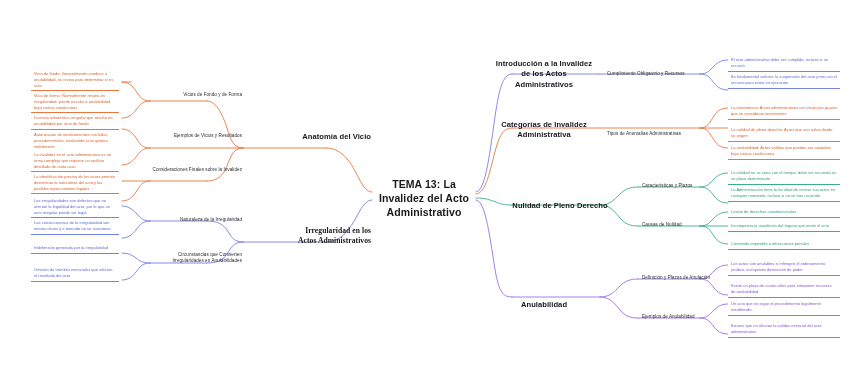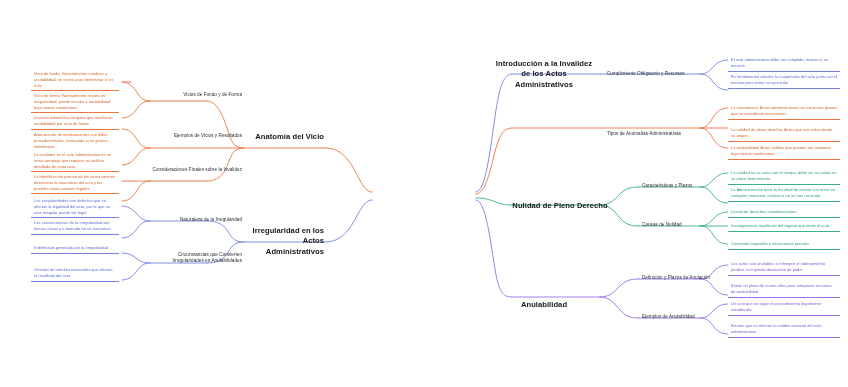--- a/index.html
+++ b/index.html
@@ -27,21 +27,21 @@
   
   .l1{
     position:absolute;
     font-weight:bold;
     font-size:7.6px;
     color:#16181d;
     line-height:1.35;
     letter-spacing:.05px;
   }
   .l1.right{text-align:center;}
-  .l1.left{text-align:right;}
+  .l1.left{text-align:right;margin-left:47px;}
 
   
   .l2{
     position:absolute;
     font-size:4.6px;
     color:#2a2d33;
     line-height:1.4;
     letter-spacing:.05px;
   }
   .l2.right{text-align:left;}
@@ -133,50 +133,52 @@
       <path d="M638,279 L700,279" stroke="#9a6fe6"></path>
       <path d="M600,297 C610,297 614,303 620,310 C625,316 630,318 638,318" stroke="#9a6fe6"></path>
       <path d="M638,318 L700,318" stroke="#9a6fe6"></path>
       <path d="M700,279 C708,279 710,275 714,271 C718,267 722,265 728,265" stroke="#9a6fe6"></path>
       <path d="M700,279 C708,279 710,283 714,288 C718,293 722,295 728,295" stroke="#9a6fe6"></path>
       <path d="M700,318 C708,318 710,314 714,310 C718,306 722,304 728,304" stroke="#9a6fe6"></path>
       <path d="M700,318 C708,318 710,322 714,327 C718,332 722,334 728,334" stroke="#9a6fe6"></path>
     </g>
   </svg>
 
+  <div class="central" style="left:372px;top:178px;width:104px;">TEMA 13: La Invalidez del Acto Administrativo</div>
 
   <div class="l1 left" style="left:246px;top:132px;width:78px;">Anatomía del Vicio</div>
 
   <div class="l2 left" style="left:150px;top:92px;width:92px;">Vicios de Fondo y de Forma</div>
   <div class="leaf c-orange" style="left:31px;top:69px;width:88px;">Vicio de fondo: Generalmente conduce a anulabilidad, se revisa para determinar si es nulo</div>
   <div class="leaf c-orange" style="left:31px;top:91px;width:88px;">Vicio de forma: Normalmente resulta en irregularidad, puede escalar a anulabilidad bajo ciertas condiciones</div>
 
   <div class="l2 left" style="left:150px;top:133px;width:92px;">Ejemplos de Vicios y Resultados</div>
   <div class="leaf c-orange" style="left:31px;top:113px;width:88px;">Licencia urbanística irregular que resulta en anulabilidad por vicio de fondo</div>
   <div class="leaf c-orange" style="left:31px;top:130px;width:88px;">Autorización de medicamentos con fallos procedimentales, evaluando si se genera indefensión</div>
 
   <div class="l2 left" style="left:150px;top:167px;width:92px;">Consideraciones Finales sobre la Invalidez</div>
   <div class="leaf c-orange" style="left:31px;top:150px;width:88px;">La invalidez en el acto administrativo es un tema complejo que requiere un análisis detallado de cada caso</div>
   <div class="leaf c-orange" style="left:31px;top:172px;width:88px;">La identificación precisa de los vicios permite determinar la naturaleza del acto y las posibles repercusiones legales</div>
 
-  <div class="l1 left" style="left:246px;top:226px;width:78px;">Irregularidad en los Actos Administrativos</div>
+  <div class="l1 left" style="left:246px;top:226px;width:78px;font-family:Liberation Serif, serif;">Irregularidad en los Actos Administrativos</div>
 
   <div class="l2 left" style="left:150px;top:217px;width:92px;">Naturaleza de la Irregularidad</div>
   <div class="leaf c-blue" style="left:31px;top:196px;width:88px;">Las irregularidades son defectos que no afectan la legalidad del acto, por lo que un acto irregular puede ser legal</div>
   <div class="leaf c-blue" style="left:31px;top:218px;width:88px;">Las consecuencias de la irregularidad son menos claras y a menudo no se sancionan</div>
 
   <div class="l2 left" style="left:150px;top:252px;width:92px;">Circunstancias que Convierten Irregularidades en Anulabilidades</div>
   <div class="leaf c-blue" style="left:31px;top:243px;width:88px;">Indefensión generada por la irregularidad</div>
   <div class="leaf c-blue" style="left:31px;top:265px;width:88px;">Omisión de trámites esenciales que afectan el resultado del acto</div>
 
   <div class="l1 right" style="left:494px;top:59px;width:100px;">Introducción a la Invalidez de los Actos Administrativos</div>
   <div class="l2 right" style="left:607px;top:71px;width:92px;">Cumplimiento Obligatorio y Recursos</div>
   <div class="leaf c-blue" style="left:728px;top:55px;width:112px;">El acto administrativo debe ser cumplido, incluso si se recurrió</div>
   <div class="leaf c-blue" style="left:728px;top:72px;width:112px;">Es fundamental solicitar la suspensión del acto junto con el recurso para evitar su ejecución</div>
 
+  <div class="l1 right" style="left:494px;top:120px;width:100px;">Categorías de Invalidez Administrativa</div>
   <div class="l2 right" style="left:607px;top:131px;width:95px;">Tipos de Anomalías Administrativas</div>
   <div class="leaf c-orange" style="left:728px;top:103px;width:112px;">La inexistencia: Actos administrativos con vicios tan graves que se consideran inexistentes</div>
   <div class="leaf c-orange" style="left:728px;top:125px;width:112px;">La nulidad de pleno derecho: Actos que son nulos desde su origen</div>
   <div class="leaf c-orange" style="left:728px;top:143px;width:112px;">La anulabilidad: Actos válidos que pueden ser anulados bajo ciertas condiciones</div>
 
   <div class="l1 right" style="left:494px;top:201px;width:100px;padding-left:16px;">Nulidad de Pleno Derecho</div>
 
   <div class="l2 right" style="left:642px;top:183px;width:70px;">Características y Plazos</div>
   <div class="leaf c-green" style="left:728px;top:168px;width:112px;">La nulidad no se sana con el tiempo, debe ser recurrida en un plazo determinado</div>
   <div class="leaf c-green" style="left:728px;top:185px;width:112px;">La Administración tiene la facultad de revisar sus actos en cualquier momento, incluso si no se han recurrido</div>

